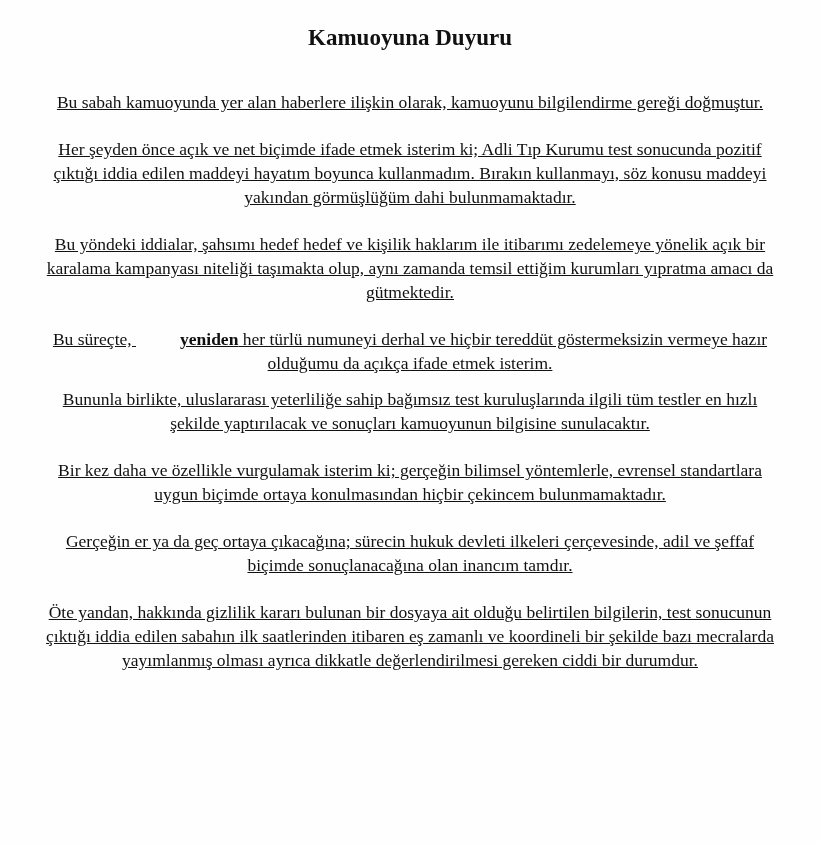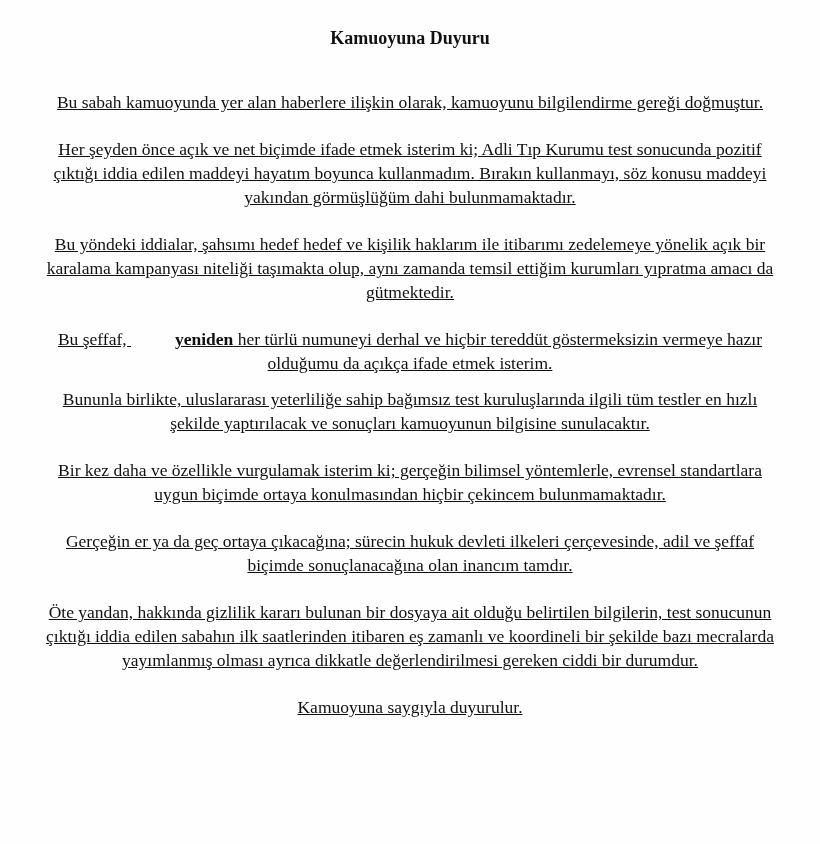--- a/index.html
+++ b/index.html
@@ -17,21 +17,21 @@
     font-family: "Liberation Serif", "DejaVu Serif", serif;
     font-size: 17.5px;
     line-height: 24px;
     text-align: center;
     box-sizing: border-box;
     padding: 26px 45px 20px 45px;
     overflow: hidden;
   }
   .doc-title {
     font-weight: bold;
-    font-size: 18px;
+    font-size: 23px;
     margin: 0 0 40px 0;
   }
   .doc-body p {
     margin: 23px 0 0 0;
     text-decoration: underline;
   }
   .doc-body p.first {
     margin-top: 0;
   }
   .doc-body p.no-gap {
@@ -54,28 +54,27 @@
 
   <div class="doc-body">
 
     <p class="first">Bu sabah kamuoyunda yer alan haberlere ilişkin olarak, kamuoyunu bilgilendirme gereği doğmuştur.</p>
 
     <p>Her şeyden önce açık ve net biçimde ifade etmek isterim ki; Adli Tıp Kurumu test sonucunda pozitif çıktığı iddia edilen maddeyi hayatım boyunca kullanmadım. Bırakın kullanmayı, söz konusu maddeyi yakından görmüşlüğüm dahi bulunmamaktadır.</p>
 
     <p>Bu yöndeki iddialar, şahsımı hedef hedef ve kişilik haklarım ile itibarımı zedelemeye yönelik açık bir karalama kampanyası niteliği taşımakta olup, aynı zamanda temsil ettiğim kurumları yıpratma amacı da gütmektedir.</p>
 
     <p>
-      <span>Bu şeffaf, </span><b class="emph">yeniden</b><span> her türlü numuneyi derhal ve hiçbir tereddüt göstermeksizin vermeye hazır olduğumu da açıkça ifade etmek isterim.</span>
+      <span>Bu süreçte, </span><b class="emph">yeniden</b><span> her türlü numuneyi derhal ve hiçbir tereddüt göstermeksizin vermeye hazır olduğumu da açıkça ifade etmek isterim.</span>
     </p>
 
 
     <p class="no-gap">Bununla birlikte, uluslararası yeterliliğe sahip bağımsız test kuruluşlarında ilgili tüm testler en hızlı şekilde yaptırılacak ve sonuçları kamuoyunun bilgisine sunulacaktır.</p>
 
     <p>Bir kez daha ve özellikle vurgulamak isterim ki; gerçeğin bilimsel yöntemlerle, evrensel standartlara uygun biçimde ortaya konulmasından hiçbir çekincem bulunmamaktadır.</p>
 
     <p>Gerçeğin er ya da geç ortaya çıkacağına; sürecin hukuk devleti ilkeleri çerçevesinde, adil ve şeffaf biçimde sonuçlanacağına olan inancım tamdır.</p>
 
     <p>Öte yandan, hakkında gizlilik kararı bulunan bir dosyaya ait olduğu belirtilen bilgilerin, test sonucunun çıktığı iddia edilen sabahın ilk saatlerinden itibaren eş zamanlı ve koordineli bir şekilde bazı mecralarda yayımlanmış olması ayrıca dikkatle değerlendirilmesi gereken ciddi bir durumdur.</p>
 
-    <p class="closing">Kamuoyuna saygıyla duyurulur.</p>
 
   </div>
 </div>
 
 </body></html>

